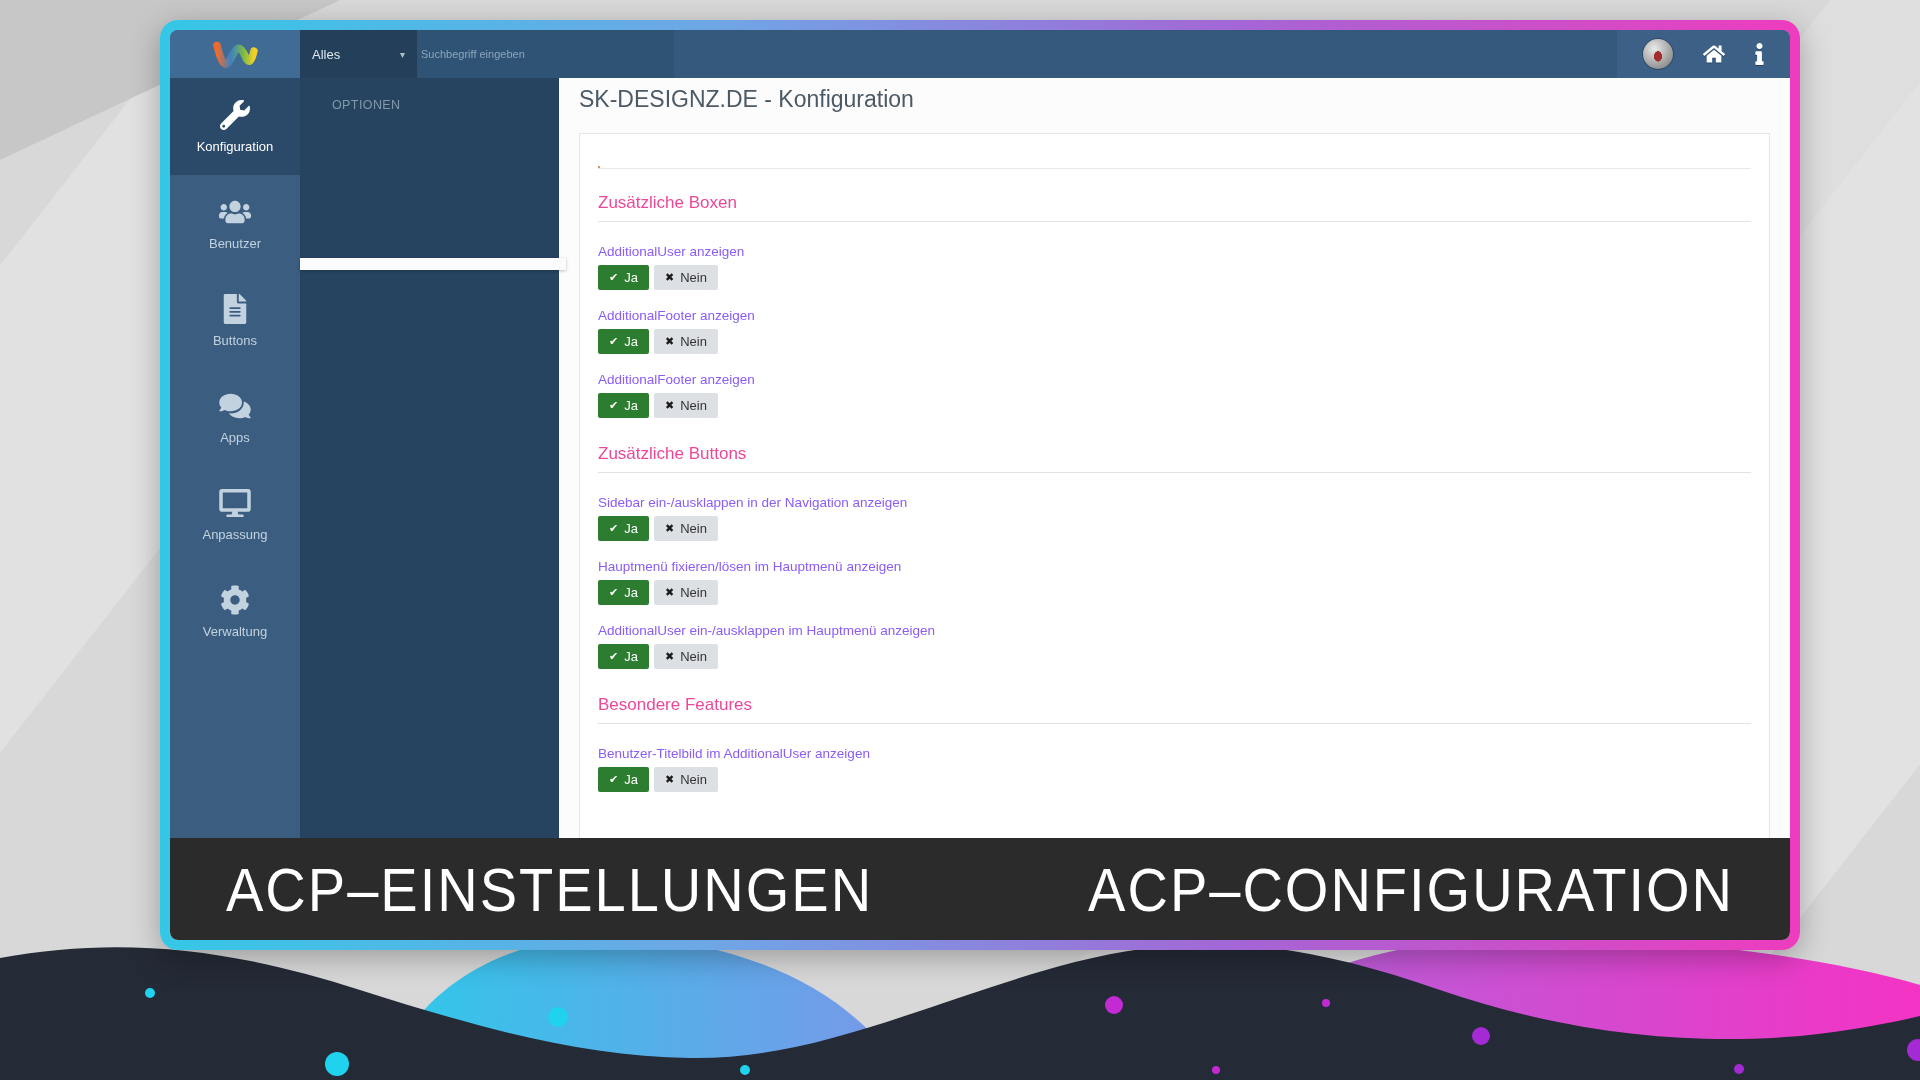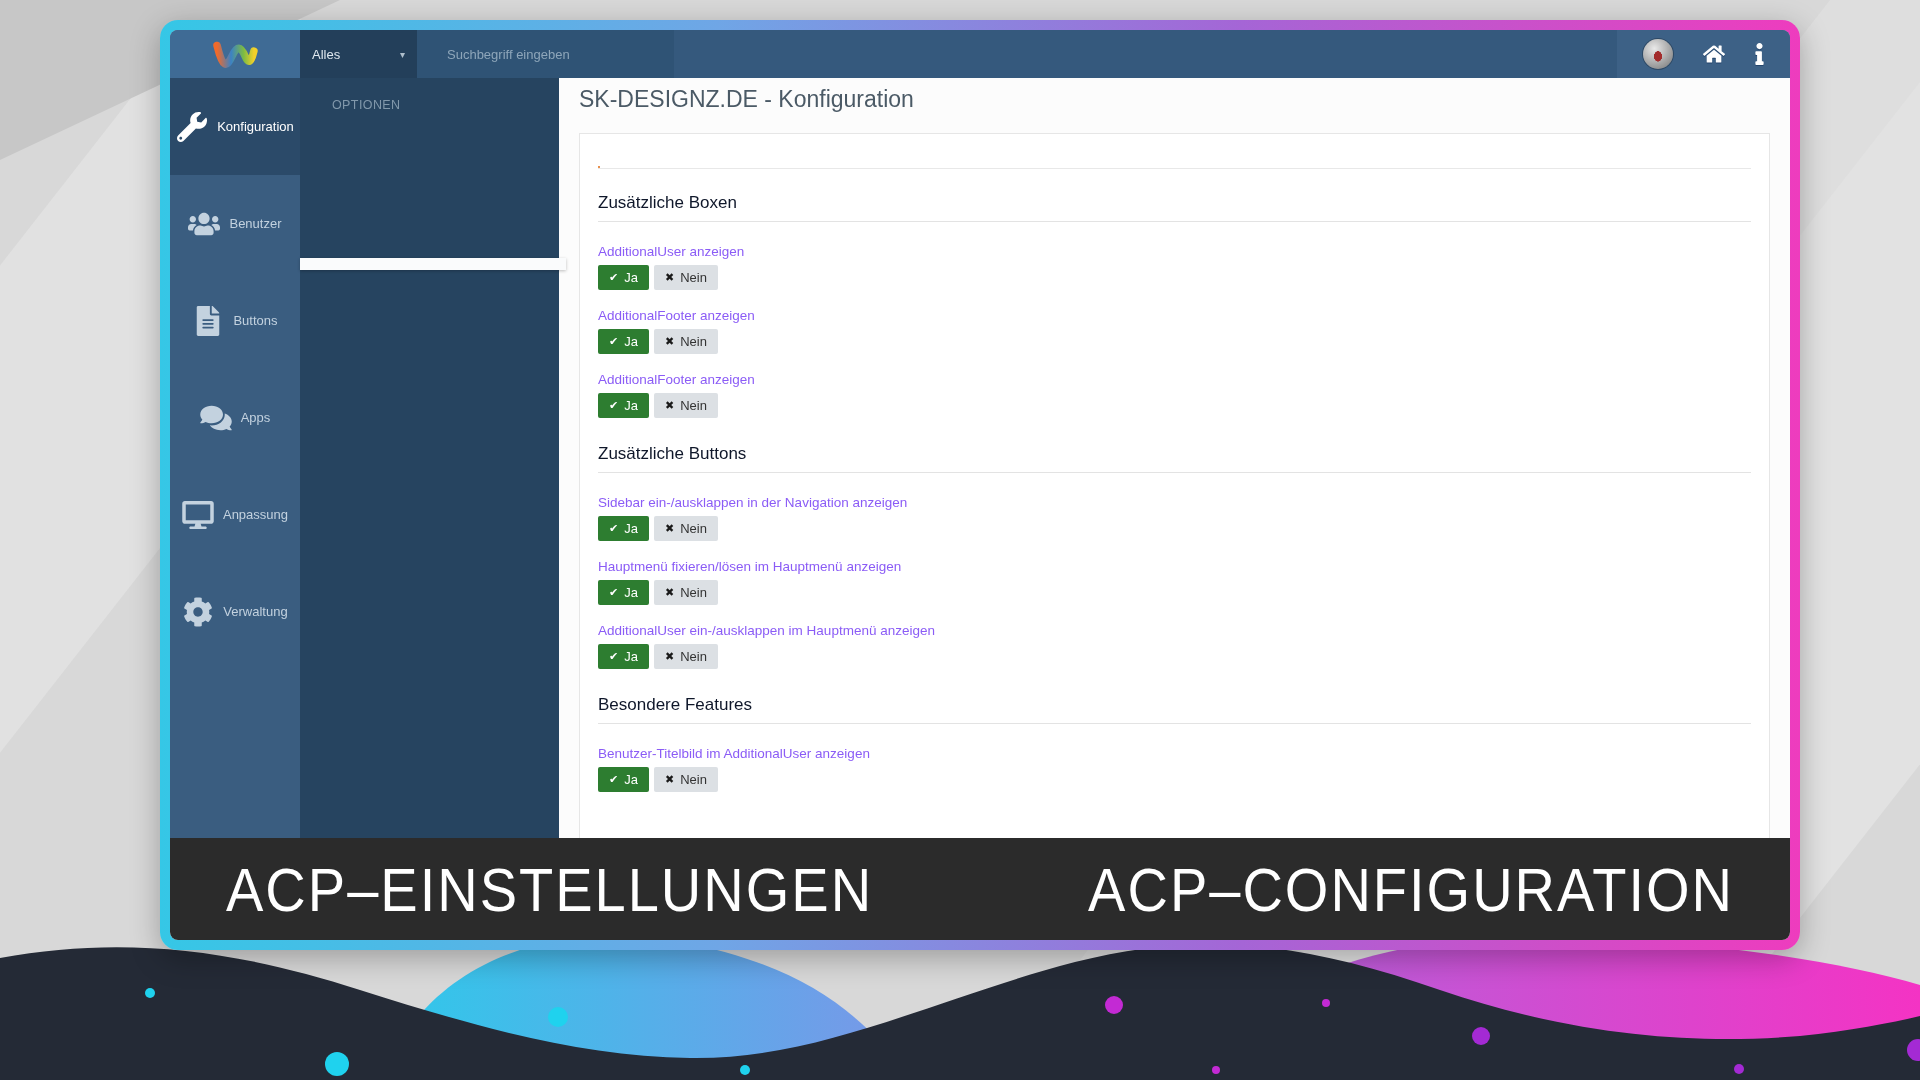--- a/index.html
+++ b/index.html
@@ -27,37 +27,37 @@
             display:flex; flex-direction:column; }
 
   
   .topbar { height:48px; background:#35597d; display:flex; align-items:stretch; flex:0 0 auto; }
   .logo-box { width:130px; background:#3f6b95; display:flex; align-items:center; justify-content:center; }
   .scope { width:117px; background:#233f5a; color:#dfe8ef; font-size:13px;
            display:flex; align-items:center; justify-content:space-between; padding:12px 12px; cursor:pointer; }
   .scope .caret { font-size:10px; color:#aebecb; }
   .searchbox { width:257px; background:#2f5375; display:flex; align-items:center; }
   .searchbox input { width:100%; background:transparent; border:none; outline:none;
-                     color:#cfdbe5; font-size:13px; padding:0 30px; font-family:inherit; }
+                     color:#cfdbe5; font-size:11px; padding:0 4px; font-family:inherit; }
   .searchbox input::placeholder { color:#8ea6ba; opacity:1; }
   .topbar-spacer { flex:1; }
   .topbar-user { background:#3d6186; display:flex; align-items:center; gap:30px; padding:0 26px; }
   .avatar { width:30px; height:30px; border-radius:50%;
             background:radial-gradient(7px 9px at 50% 58%, #a32c2c 55%, rgba(0,0,0,0) 60%),
                        radial-gradient(circle at 38% 32%, #e9e9e9, #8d8d8d 78%, #5c5c5c);
             box-shadow:0 0 0 1px rgba(0,0,0,.25); cursor:pointer; }
   .bar-icon { color:#fff; display:flex; align-items:center; cursor:pointer; }
   .bar-icon svg { filter:drop-shadow(0 1px 0 rgba(20,50,90,.6)); }
 
   
   .middle { flex:1 1 auto; display:flex; overflow:hidden; }
 
   
   .rail { width:130px; background:#3a5d80; flex:0 0 auto; }
-  .rail-item { height:97px; display:flex; flex-direction:row; align-items:center;
+  .rail-item { height:97px; display:flex; flex-direction:column; align-items:center;
                justify-content:center; gap:9px; color:#c3d2df; cursor:pointer; }
   .rail-item.active { background:#2b4a69; color:#fff; }
   .rail-icon { width:32px; height:30px; display:flex; align-items:center; justify-content:center; }
   .rail-icon svg { fill:currentColor; }
   .rail-label { font-size:13px; }
 
   
   .menu { width:259px; background:#264460; flex:0 0 auto; padding-top:14px; overflow:visible; }
   .menu-header { color:#8198ab; font-size:12.5px; letter-spacing:.4px; padding:6px 0 6px 32px; }
   .menu-item { color:#eef3f7; font-size:13.5px; padding:5px 10px 5px 32px; line-height:16.5px;
@@ -68,21 +68,21 @@
   
   .content { flex:1; background:#fcfcfc; overflow:hidden; padding:8px 20px 0 20px; }
   .page-title { color:#4b5a66; font-size:23px; font-weight:400; margin-bottom:20px; }
   .card { background:#fff; border:1px solid #e6e6e6; padding:14px 18px 30px 18px; }
 
   .tabs { display:flex; gap:26px; border-bottom:1px solid #e8e8e8; margin-bottom:14px; }
   .tab { color:#e87b35; font-size:17px; padding:8px 1px 10px 1px; cursor:pointer; border-bottom:2px solid transparent; }
   .tab.active { border-bottom-color:#e8914f; }
 
   .cfg-section { margin-bottom:10px; }
-  .section-heading { color:#0f172a; font-size:17px; font-weight:400; padding:10px 0 8px 0;
+  .section-heading { color:#ec4899; font-size:17px; font-weight:400; padding:10px 0 8px 0;
                      border-bottom:1px solid #e3e3e3; margin-bottom:20px; }
   .option { margin-bottom:16px; }
   .option-label { display:inline-block; color:#8b5cf6; font-size:13.5px; cursor:pointer;
                   text-decoration:none; margin-bottom:6px;text-align:right; }
   .btn-group { display:flex; gap:5px; }
   .btn-group button { font-family:inherit; font-size:13px; border:none; border-radius:2px;
                       padding:5px 11px; display:flex; align-items:center; gap:6px; cursor:pointer; }
   .btn-yes { background:#2d7d30; color:#fff; }
   .btn-yes .glyph { font-size:11px; }
   .btn-no { background:#dce0e4; color:#333; }

